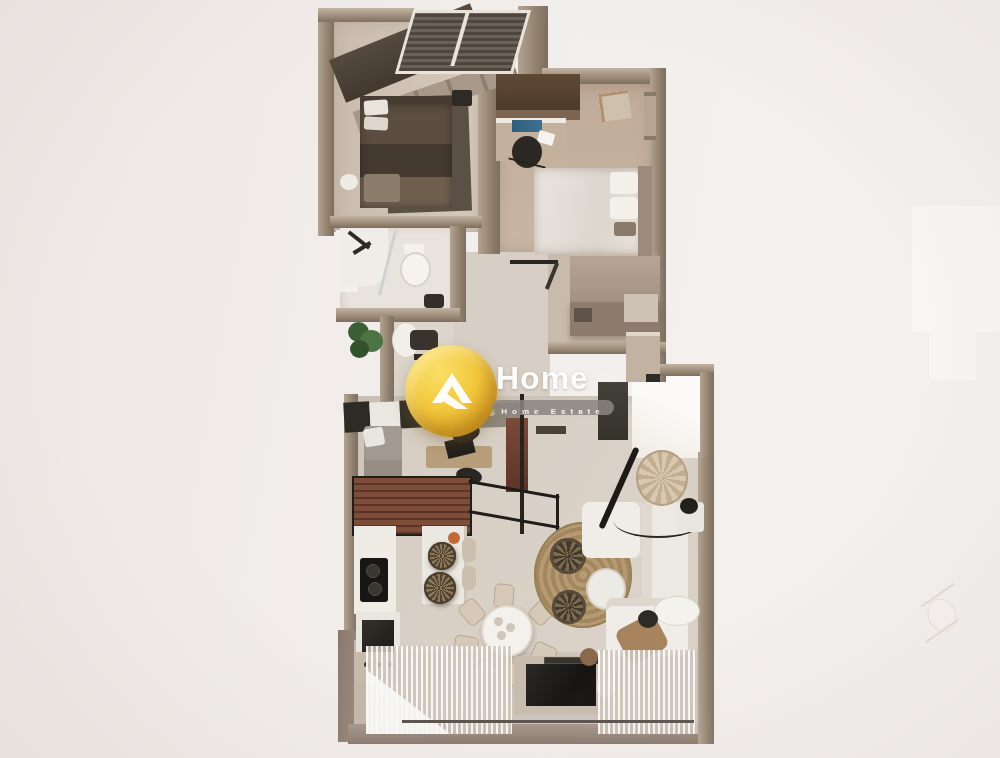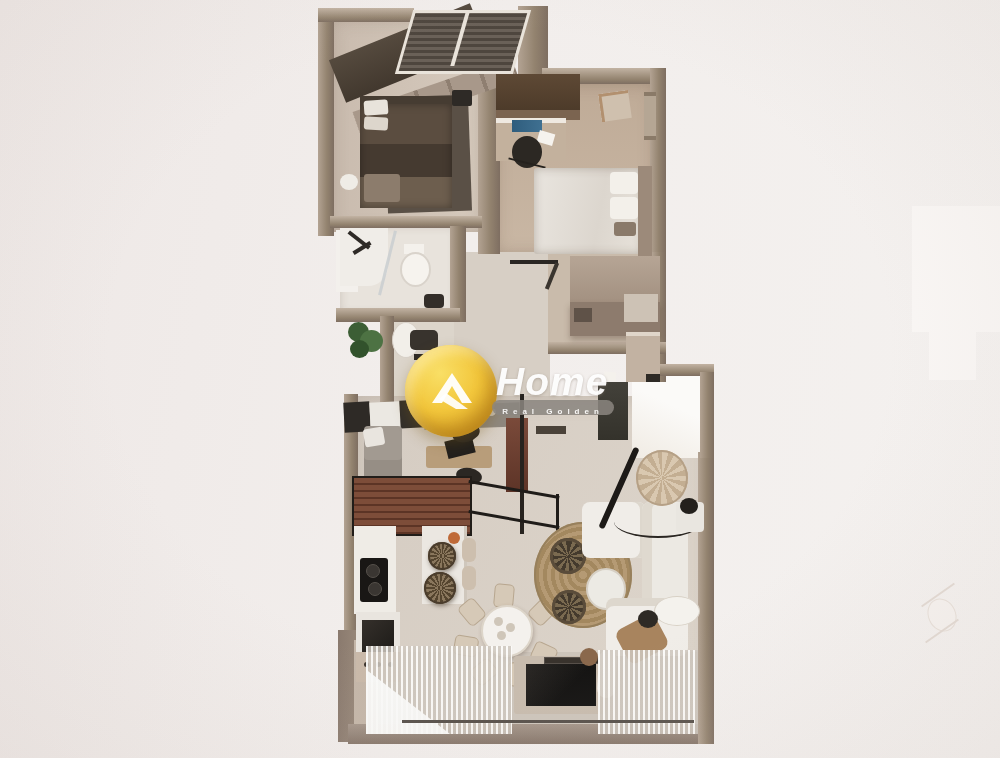--- a/index.html
+++ b/index.html
@@ -193,18 +193,18 @@
   <div class="a vignette" style="left:0;top:0;width:1000px;height:758px;"></div>
 
   <div class="a r50" style="left:405px;top:345px;width:92px;height:92px;
        background:radial-gradient(circle at 38% 30%, #f9df66 0%, #f2c63b 45%, #dca62a 75%, #c9951f 100%);
        box-shadow:0 6px 14px rgba(120,90,20,.35), inset -6px -10px 16px rgba(150,100,10,.45), inset 6px 8px 12px rgba(255,240,170,.7);">
     <svg width="58" height="58" viewBox="0 0 58 58" style="position:absolute;left:17px;top:16px;">
       <path d="M10 42 L30 12 L50 42 L40 42 L30 25 L20 42 Z" fill="rgba(255,255,255,.95)"></path>
       <path d="M24 32 L46 48 L34 48 L17 38 Z" fill="rgba(255,255,255,.92)"></path>
     </svg>
   </div>
-  <div class="a wm-txt" style="left:496px;top:362px;font-size:39px;letter-spacing:1px;font-style:italic;">Home</div>
+  <div class="a wm-txt" style="left:496px;top:362px;font-size:32px;letter-spacing:1px;">Home</div>
   <div class="a" style="left:492px;top:400px;width:122px;height:15px;background:#8b8680;opacity:.85;border-radius:8px;text-align:center;">
-    <span style="color:#fff;font-size:8px;letter-spacing:5px;font-weight:bold;line-height:15px;">Real Golden</span>
+    <span style="color:#fff;font-size:8px;letter-spacing:5px;font-weight:bold;line-height:15px;">Home Estate</span>
   </div>
 
 </div>
 
 </body></html>

